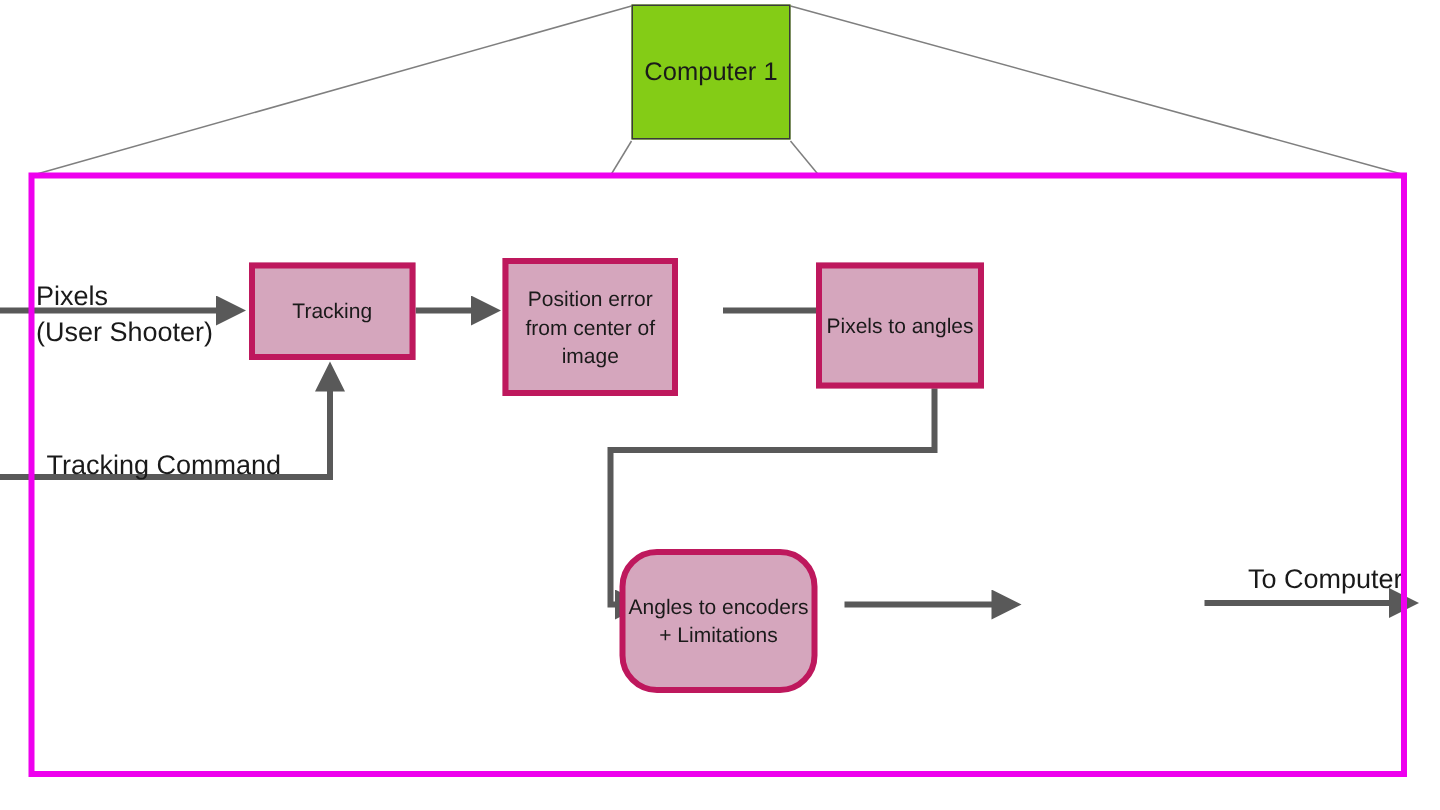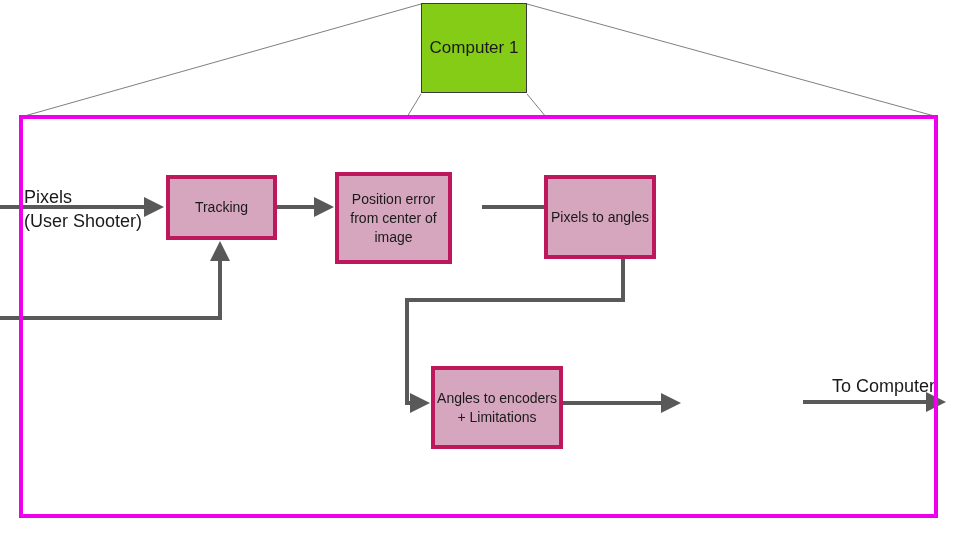--- a/index.html
+++ b/index.html
@@ -24,21 +24,21 @@
   }
   
   .node{
     position:absolute;box-sizing:border-box;background:#d5a6bd;border:4px solid #be185d;
     display:flex;align-items:center;justify-content:center;text-align:center;
     font-size:14px;line-height:19px;z-index:2;padding:2px;
   }
   .node-tracking {left:166px;top:175px;width:111px;height:65px;}
   .node-position {left:335px;top:172px;width:117px;height:92px;justify-content:flex-end;}
   .node-pixels   {left:544px;top:175px;width:112px;height:84px;}
-  .node-angles   {left:431px;top:366px;width:132px;height:83px;}
+  .node-angles   {left:413px;top:366px;width:132px;height:96px;border-radius:25px;}
   .node-arduino  {left:682px;top:376px;width:121px;height:53px;}
   
   .io-label{position:absolute;z-index:2;font-size:18px;white-space:nowrap;}
   .io-label span{display:block;}
   .lbl-webcam{left:24px;top:185px;line-height:24px;}
   .lbl-command{left:31px;top:300px;line-height:21px;}
   .lbl-toshooter{left:832px;top:376px;line-height:20px;}
 </style>
 </head>
 <body>
@@ -83,18 +83,19 @@
   </div>
   <div class="node node-angles">
     <span>Angles to encoders + Limitations</span>
   </div>
 
   <div class="io-label lbl-webcam">
     <span>Pixels</span>
     <span>(User Shooter)</span>
   </div>
   <div class="io-label lbl-command">
+    <span>Tracking Command</span>
   </div>
   <div class="io-label lbl-toshooter">
     <span>To Computer</span>
   </div>
 
 </div>
 
 </body></html>

